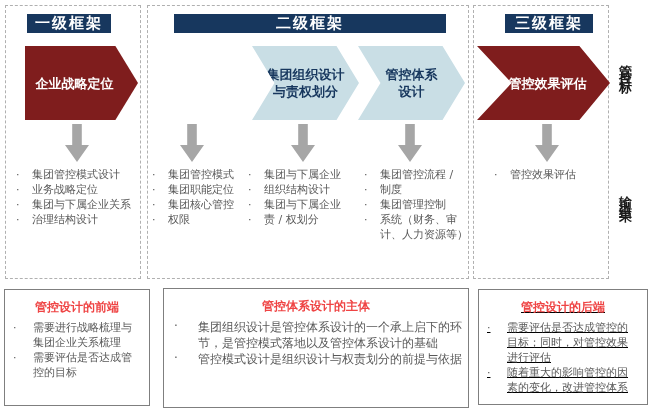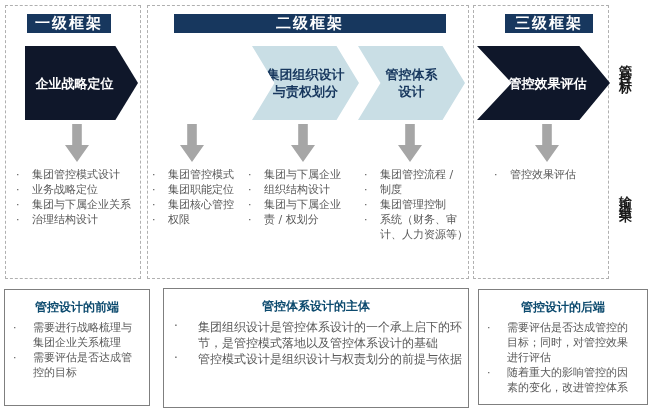--- a/index.html
+++ b/index.html
@@ -12,21 +12,21 @@
   #zone-3{left:473px;top:5px;width:134px;height:272px;}
 
   .hdr{position:absolute;background:#17375e;color:#fff;font-weight:bold;font-size:15px;
        display:flex;align-items:center;justify-content:center;letter-spacing:2px;}
   #hdr-1{left:27px;top:14px;width:84px;height:19px;}
   #hdr-2{left:174px;top:14px;width:272px;height:19px;}
   #hdr-3{left:505px;top:14px;width:88px;height:19px;}
 
   .chv{position:absolute;top:46px;height:74px;display:flex;align-items:center;justify-content:center;}
   .chv .lbl{font-size:13px;font-weight:bold;text-align:center;line-height:17px;}
-  .gold{background:#0f172a;color:#fff;}
+  .gold{background:#7f1d1d;color:#fff;}
   .blue{background:#c9dee5;color:#17375e;}
   #chv-strategy{left:25px;width:113px;clip-path:polygon(0 0,80% 0,100% 50%,80% 100%,0 100%);}
   #chv-strategy .lbl{width:86px;margin-right:14px;white-space:nowrap;}
   #chv-mode{left:146px;width:106px;clip-path:polygon(0 0,79% 0,100% 50%,79% 100%,0 100%,21% 50%);}
   #chv-mode .lbl{width:58px;}
   #chv-org{left:252px;width:107px;clip-path:polygon(0 0,79% 0,100% 50%,79% 100%,0 100%,21% 50%);}
   #chv-org .lbl{width:84px;}
   #chv-sys{left:358px;width:107px;clip-path:polygon(0 0,79% 0,100% 50%,79% 100%,0 100%,21% 50%);}
   #chv-sys .lbl{width:58px;}
   #chv-eval{left:477px;width:133px;clip-path:polygon(0 0,77% 0,100% 50%,77% 100%,0 100%,26% 50%);}
@@ -47,22 +47,22 @@
   .bli .btxt{flex:1;}
 
   .vlabel{position:absolute;left:616px;writing-mode:vertical-rl;text-orientation:upright;
           font-size:13px;font-weight:bold;color:#1a1a1a;letter-spacing:5px;}
   #vlabel-top{top:55px;}
   #vlabel-bottom{top:185px;}
 
   .bbox{position:absolute;border:1px solid #7f7f7f;background:#fff;}
   #bbox-1{left:4px;top:289px;width:144px;height:115px;}
   #bbox-2{left:163px;top:288px;width:304px;height:118px;}
-  #bbox-3{left:478px;top:289px;width:168px;height:114px;}
-  .bbox .btitle{font-size:12px;font-weight:bold;color:#0c4a6e;text-align:center;margin-top:9px;}
+  #bbox-3{left:478px;top:289px;width:168px;height:114px;text-decoration:underline;}
+  .bbox .btitle{font-size:12px;font-weight:bold;color:#ef4444;text-align:center;margin-top:9px;}
   .bbox .blist2{position:static;font-size:11px;color:#595959;margin-top:4px;}
   .bbox .bli{line-height:15px;}
   .bbox .bli .dot{width:20px;padding-left:8px;}
   #bbox-1 .bli .btxt{width:106px;flex:none;}
   #bbox-2 .blist2{font-size:12px;}
   #bbox-2 .bli .dot{width:24px;padding-left:10px;}
   #bbox-2 .bli .btxt{width:268px;flex:none;line-height:16px;}
   #bbox-3 .bli .btxt{width:122px;flex:none;}
 </style>
 </head>

